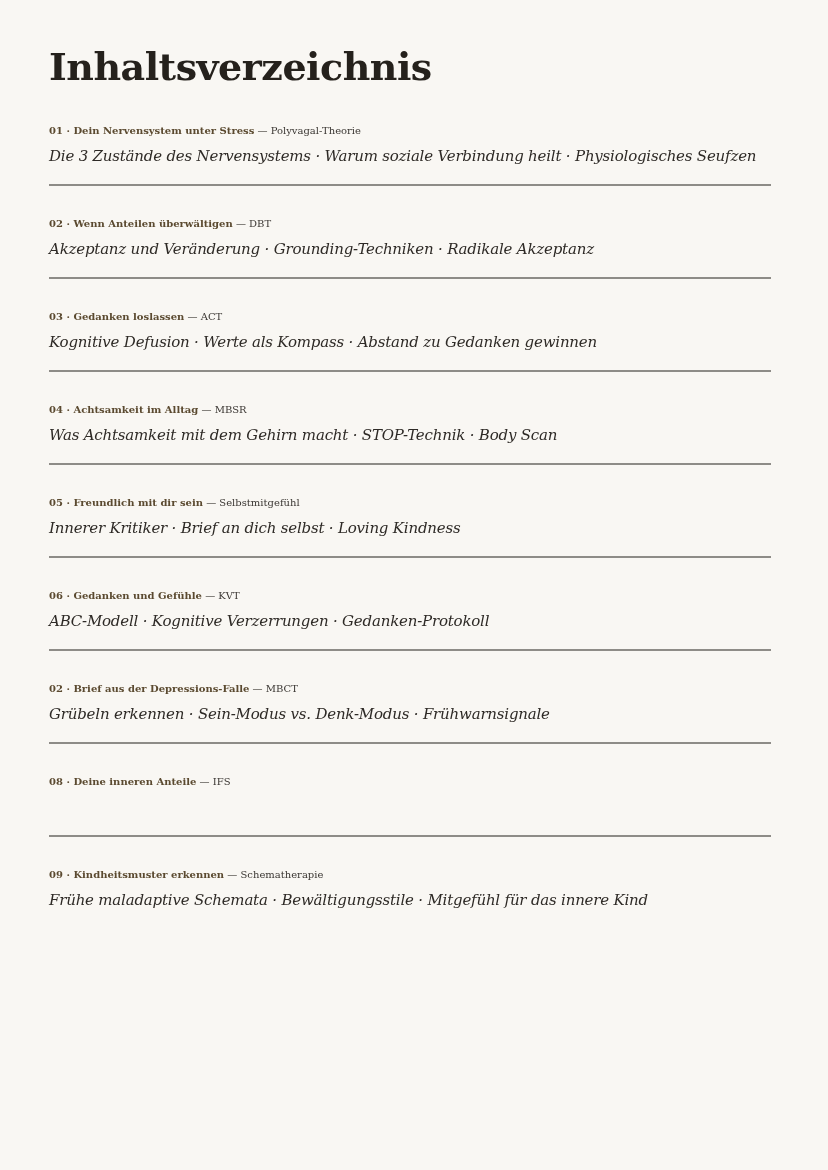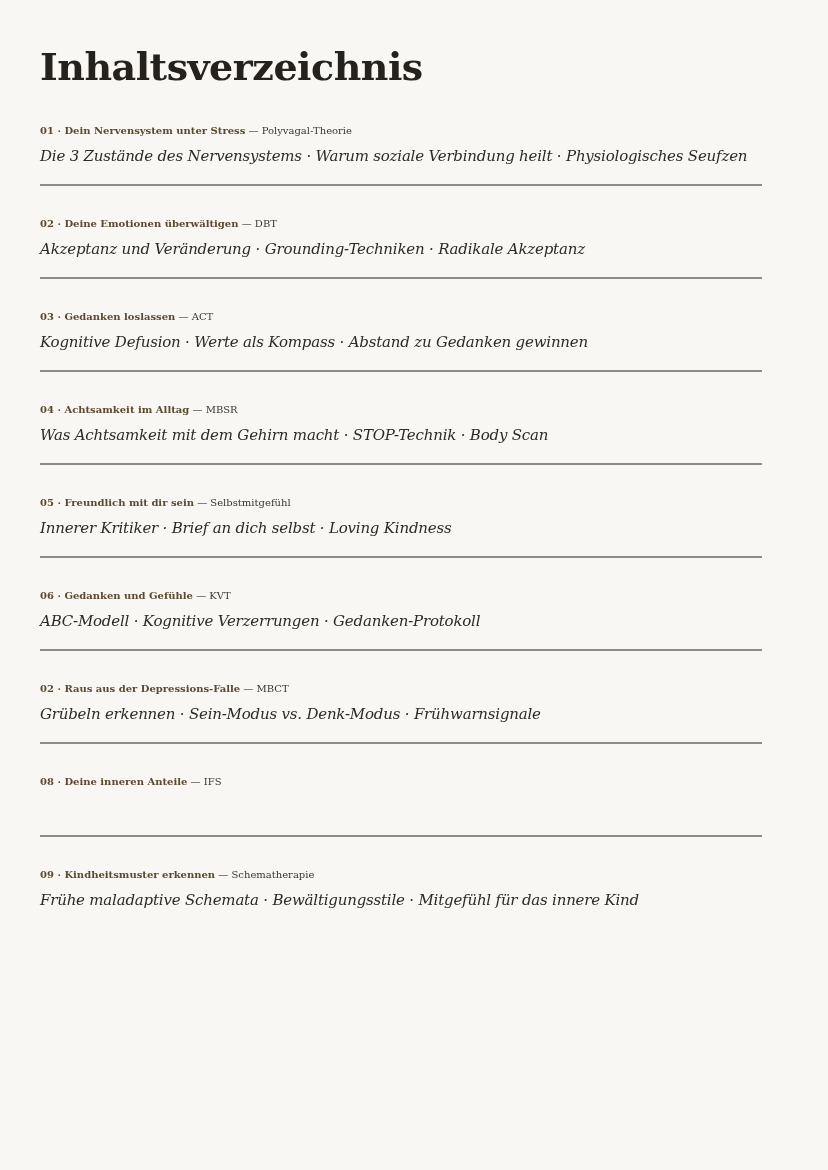--- a/index.html
+++ b/index.html
@@ -4,21 +4,21 @@
 <style>
   html, body { margin: 0; padding: 0; }
   body {
     width: 828px; height: 1170px;
     background: #f9f7f3;
     font-family: "DejaVu Serif", "Liberation Serif", serif;
     color: #2b2722;
     position: relative;
     overflow: hidden;
   }
-  .page { position: absolute; left: 40px; top: 40px; width: 722px; }
+  .page { position: absolute; left: 49px; top: 40px; width: 722px; }
   h1 {
     margin: 0;
     font-family: "DejaVu Serif", serif;
     font-weight: bold;
     font-size: 38px;
     letter-spacing: -0.5px;
     color: #25211c;
     line-height: 54px;
   }
   .entries { margin-top: 27px; }
@@ -49,21 +49,21 @@
 
 <div class="page">
   <h1>Inhaltsverzeichnis</h1>
   <div class="entries">
     <div class="entry">
       <div class="head"><span class="num">01</span><span class="num"> · </span><span class="title">Dein Nervensystem unter Stress</span><span class="dash"> — </span><span class="method">Polyvagal-Theorie</span></div>
       <div class="sub">Die 3 Zustände des Nervensystems · Warum soziale Verbindung heilt · Physiologisches Seufzen</div>
       <div class="divider"></div>
     </div>
     <div class="entry">
-      <div class="head"><span class="num">02</span><span class="num"> · </span><span class="title">Deine Emotionen überwältigen</span><span class="dash"> — </span><span class="method">DBT</span></div>
+      <div class="head"><span class="num">02</span><span class="num"> · </span><span class="title">Wenn Anteilen überwältigen</span><span class="dash"> — </span><span class="method">DBT</span></div>
       <div class="sub">Akzeptanz und Veränderung · Grounding-Techniken · Radikale Akzeptanz</div>
       <div class="divider"></div>
     </div>
     <div class="entry">
       <div class="head"><span class="num">03</span><span class="num"> · </span><span class="title">Gedanken loslassen</span><span class="dash"> — </span><span class="method">ACT</span></div>
       <div class="sub">Kognitive Defusion · Werte als Kompass · Abstand zu Gedanken gewinnen</div>
       <div class="divider"></div>
     </div>
     <div class="entry">
       <div class="head"><span class="num">04</span><span class="num"> · </span><span class="title">Achtsamkeit im Alltag</span><span class="dash"> — </span><span class="method">MBSR</span></div>
@@ -74,21 +74,21 @@
       <div class="head"><span class="num">05</span><span class="num"> · </span><span class="title">Freundlich mit dir sein</span><span class="dash"> — </span><span class="method">Selbstmitgefühl</span></div>
       <div class="sub">Innerer Kritiker · Brief an dich selbst · Loving Kindness</div>
       <div class="divider"></div>
     </div>
     <div class="entry">
       <div class="head"><span class="num">06</span><span class="num"> · </span><span class="title">Gedanken und Gefühle</span><span class="dash"> — </span><span class="method">KVT</span></div>
       <div class="sub">ABC-Modell · Kognitive Verzerrungen · Gedanken-Protokoll</div>
       <div class="divider"></div>
     </div>
     <div class="entry">
-      <div class="head"><span class="num">02</span><span class="num"> · </span><span class="title">Raus aus der Depressions-Falle</span><span class="dash"> — </span><span class="method">MBCT</span></div>
+      <div class="head"><span class="num">02</span><span class="num"> · </span><span class="title">Brief aus der Depressions-Falle</span><span class="dash"> — </span><span class="method">MBCT</span></div>
       <div class="sub">Grübeln erkennen · Sein-Modus vs. Denk-Modus · Frühwarnsignale</div>
       <div class="divider"></div>
     </div>
     <div class="entry">
       <div class="head"><span class="num">08</span><span class="num"> · </span><span class="title">Deine inneren Anteile</span><span class="dash"> — </span><span class="method">IFS</span></div>
       <div class="divider"></div>
     </div>
     <div class="entry">
       <div class="head"><span class="num">09</span><span class="num"> · </span><span class="title">Kindheitsmuster erkennen</span><span class="dash"> — </span><span class="method">Schematherapie</span></div>
       <div class="sub">Frühe maladaptive Schemata · Bewältigungsstile · Mitgefühl für das innere Kind</div>

